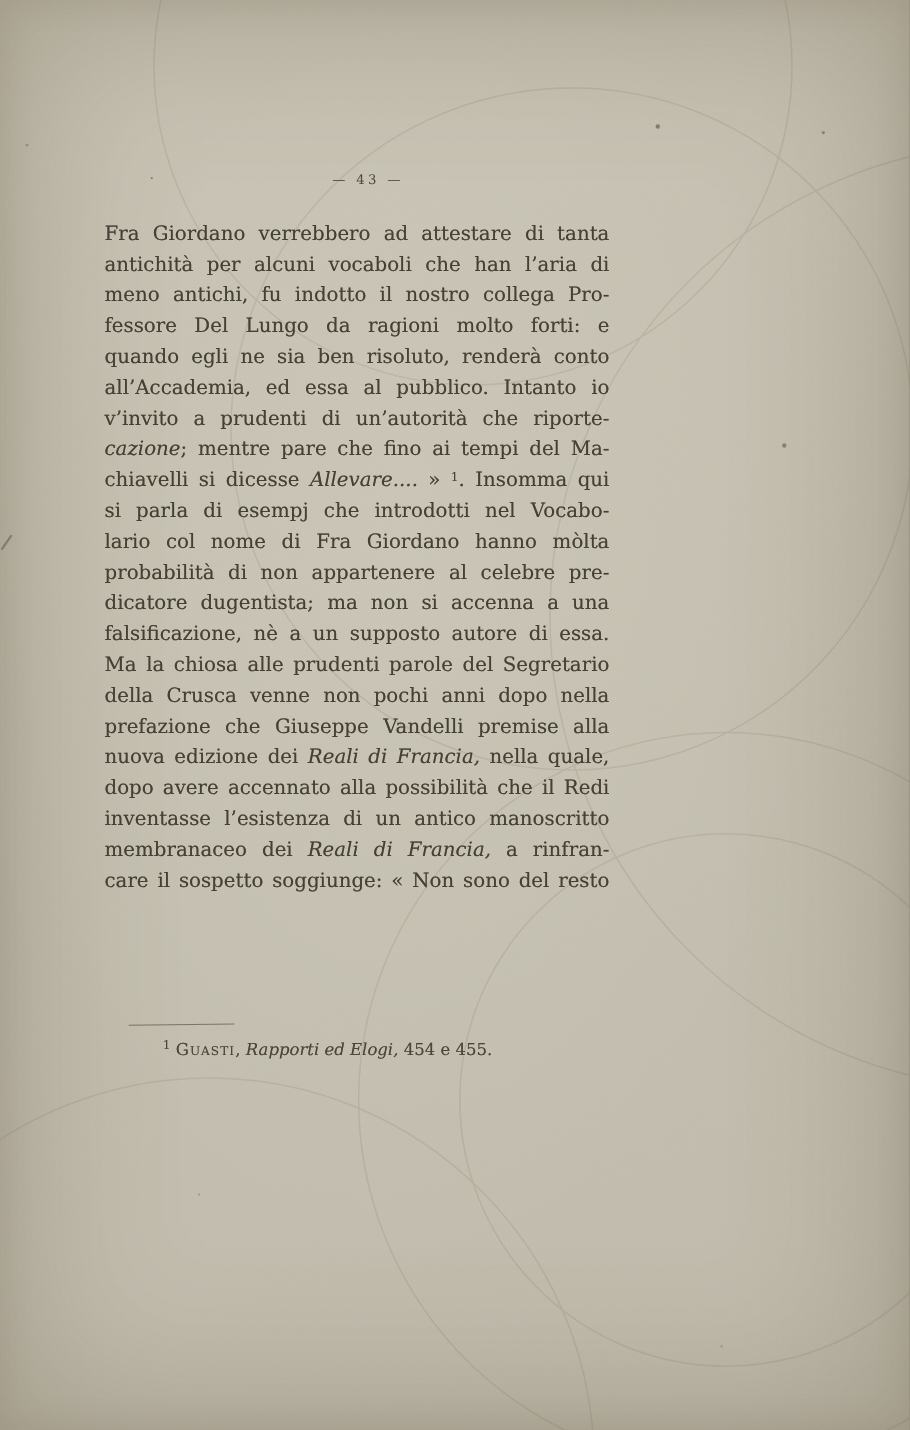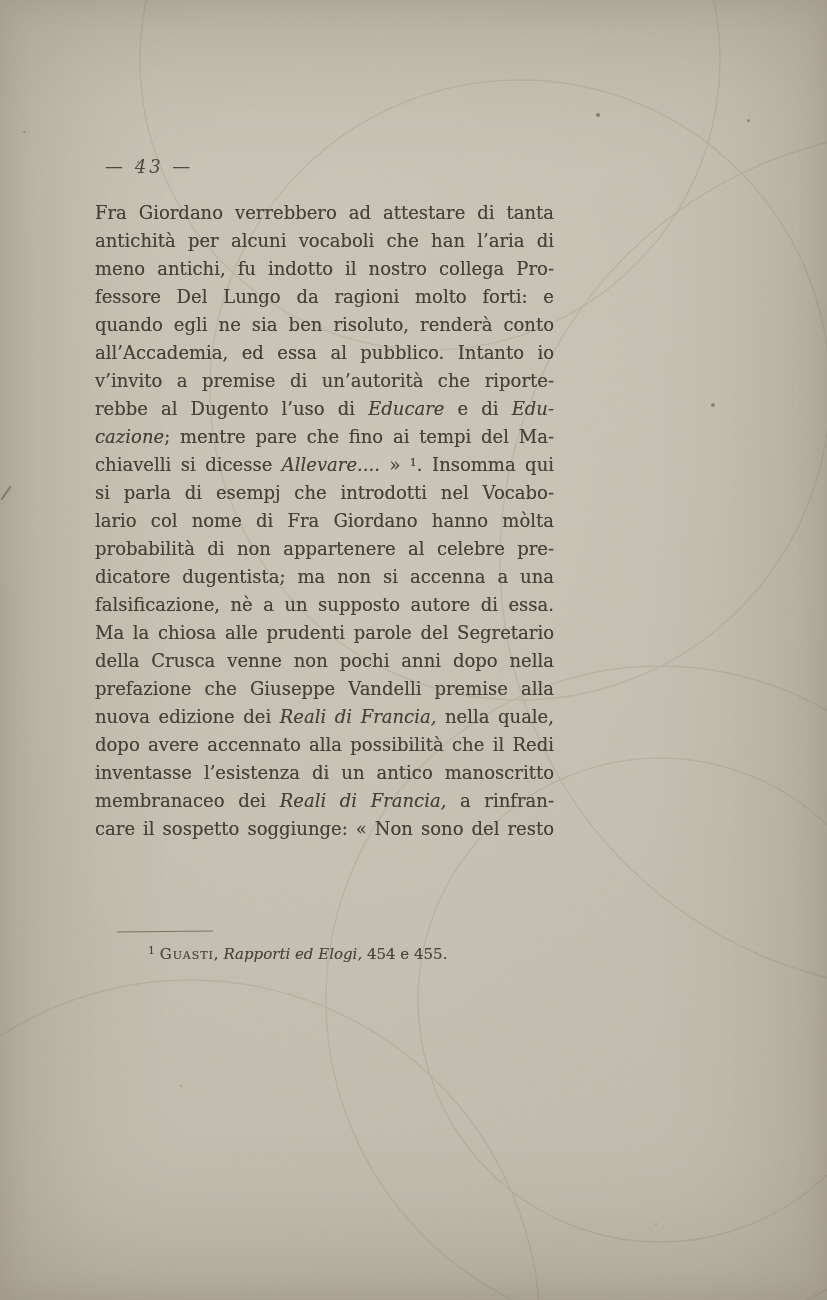--- a/index.html
+++ b/index.html
@@ -18,23 +18,23 @@
   }
   .vignette{
     position:absolute;inset:0;pointer-events:none;
     box-shadow:inset 0 0 140px 18px rgba(96,86,64,0.30),
                inset 0 0 28px 4px rgba(96,86,64,0.12);
   }
   .texture{position:absolute;inset:0;pointer-events:none;opacity:0.8;}
   .watermarks{position:absolute;inset:0;pointer-events:none;}
   .page-number{
     position:absolute;top:156px;left:105px;width:459px;
-    font-size:18px;letter-spacing:3px;
+    text-align:center;
+    font-size:12px;letter-spacing:3px;
     color:#4a443a;
-    font-style:italic;
   }
   .text-block{
     position:absolute;top:199px;left:95px;width:459px;
     font-size:18px;line-height:28px;
     color:#413c31;
     text-shadow:0 0 0.5px rgba(65,60,49,0.55);
   }
   .text-line{
     text-align:justify;
     text-align-last:justify;
@@ -83,22 +83,21 @@
 
   <div class="page-number">— 43 —</div>
 
   <div class="text-block">
       <div class="text-line"><span>Fra Giordano verrebbero ad attestare di tanta</span></div>
       <div class="text-line"><span>antichità per alcuni vocaboli che han l’aria di</span></div>
       <div class="text-line"><span>meno antichi, fu indotto il nostro collega Pro-</span></div>
       <div class="text-line"><span>fessore Del Lungo da ragioni molto forti: e</span></div>
       <div class="text-line"><span>quando egli ne sia ben risoluto, renderà conto</span></div>
       <div class="text-line"><span>all’Accademia, ed essa al pubblico. Intanto io</span></div>
-      <div class="text-line"><span>v’invito a premise di un’autorità che riporte-</span></div>
-      <div class="text-line"><span>rebbe al Dugento l’uso di </span><em>Educare</em><span> e di </span><em>Edu-</em></div>
+      <div class="text-line"><span>v’invito a prudenti di un’autorità che riporte-</span></div>
       <div class="text-line"><em>cazione</em><span>; mentre pare che fino ai tempi del Ma-</span></div>
       <div class="text-line"><span>chiavelli si dicesse </span><em>Allevare....</em><span> » </span><sup>1</sup><span>. Insomma qui</span></div>
       <div class="text-line"><span>si parla di esempj che introdotti nel Vocabo-</span></div>
       <div class="text-line"><span>lario col nome di Fra Giordano hanno mòlta</span></div>
       <div class="text-line"><span>probabilità di non appartenere al celebre pre-</span></div>
       <div class="text-line"><span>dicatore dugentista; ma non si accenna a una</span></div>
       <div class="text-line"><span>falsificazione, nè a un supposto autore di essa.</span></div>
       <div class="text-line"><span>Ma la chiosa alle prudenti parole del Segretario</span></div>
       <div class="text-line"><span>della Crusca venne non pochi anni dopo nella</span></div>
       <div class="text-line"><span>prefazione che Giuseppe Vandelli premise alla</span></div>

